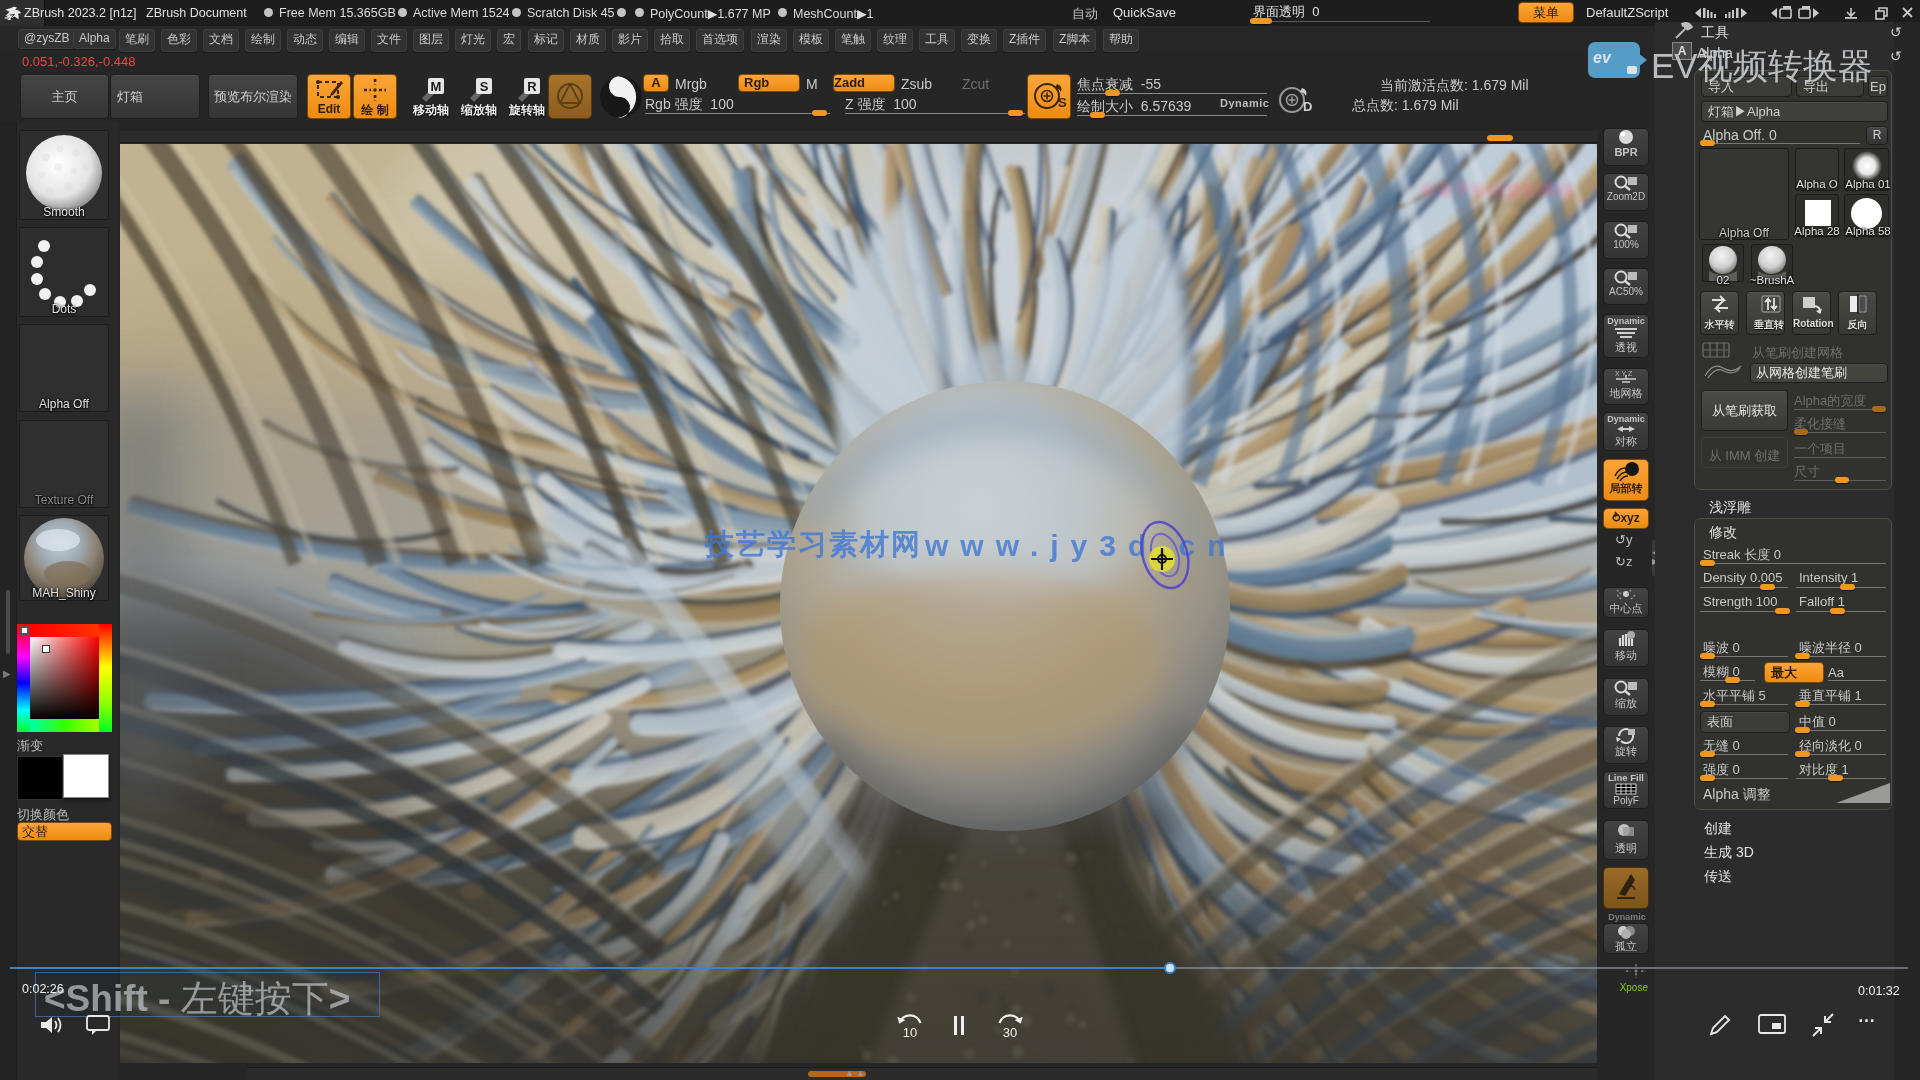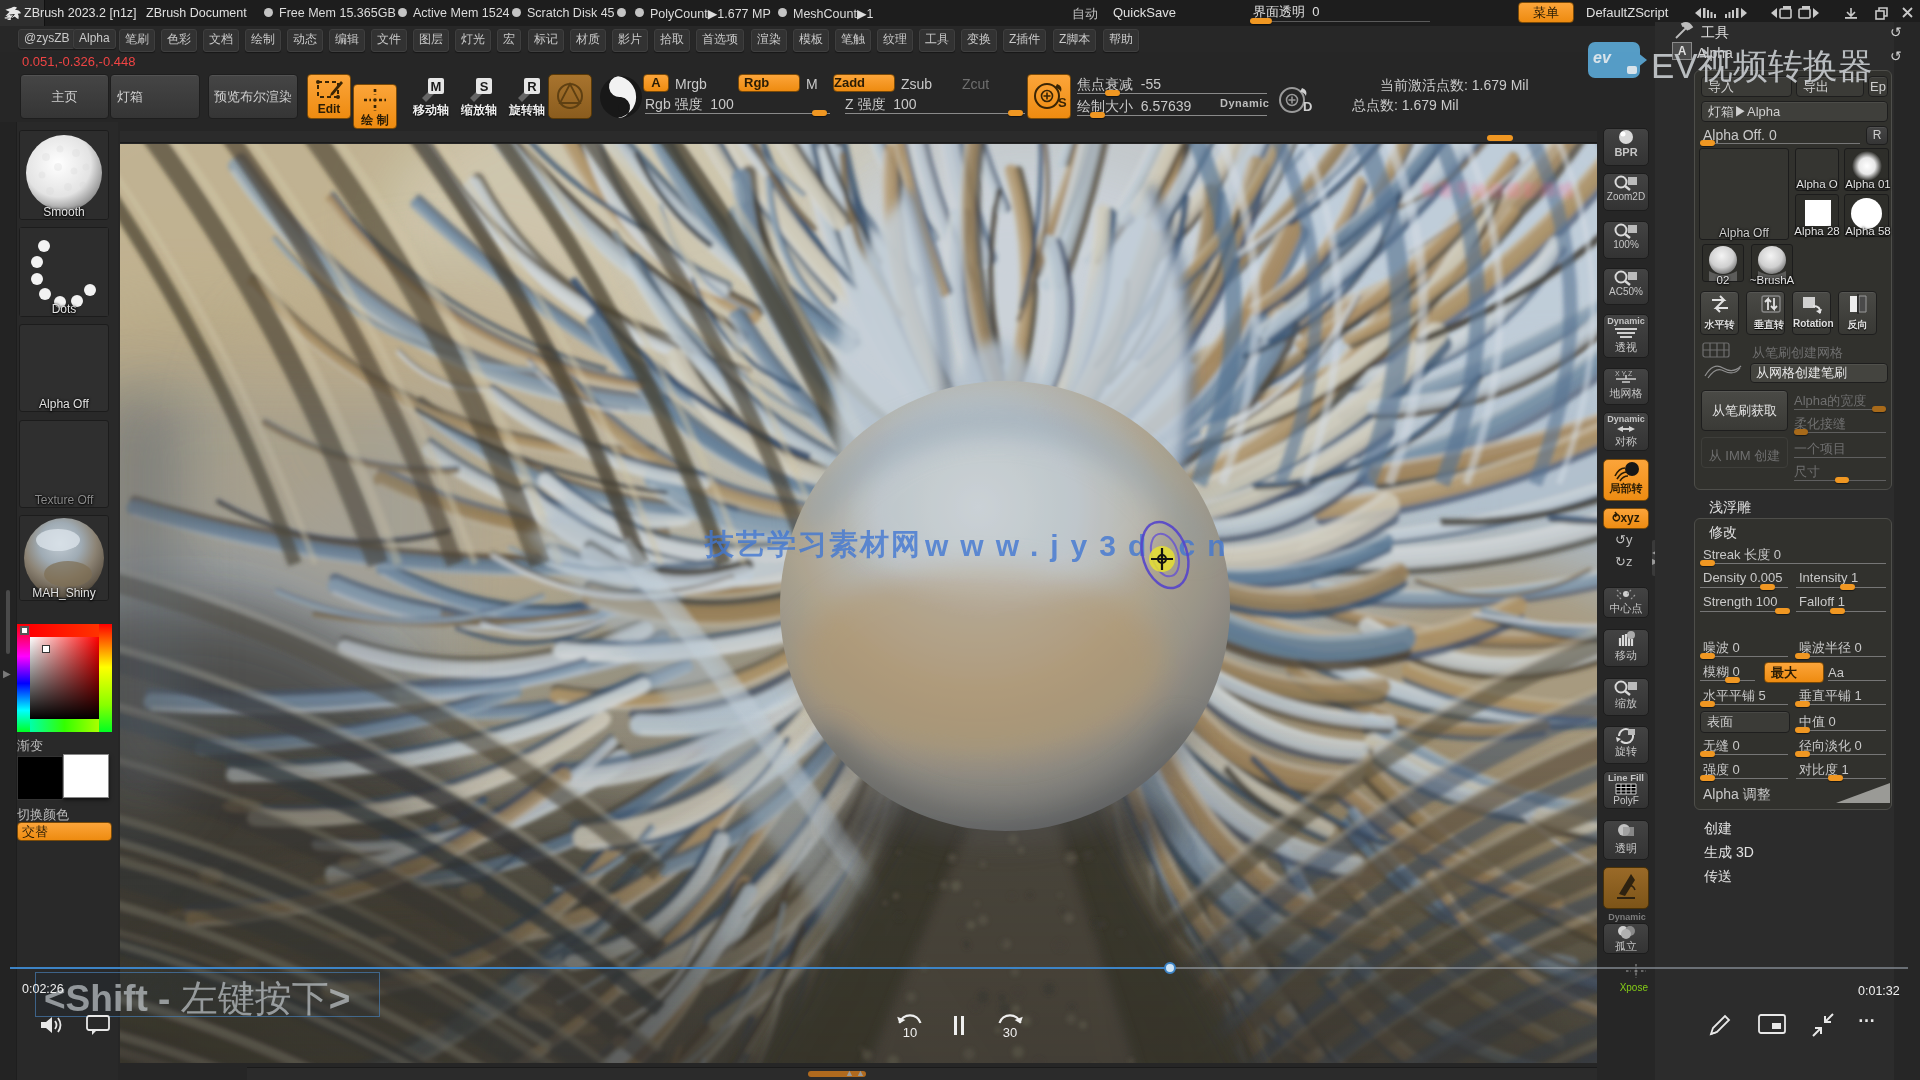--- a/index.html
+++ b/index.html
@@ -106,21 +106,21 @@
 <div class="obtn" style="left:307px;top:74px;width:44px;height:45px;font-size:12px;text-align:center">
 <svg width="30" height="26" viewBox="0 0 30 26" style="margin-top:2px">
       <g stroke="#3a2505" stroke-width="2" fill="none" stroke-dasharray="4 3">
 <rect x="4" y="5" width="20" height="15"></rect>
       </g>
       <circle cx="4" cy="5" r="2" fill="#3a2505"></circle>
       <circle cx="24" cy="20" r="2" fill="#3a2505"></circle>
 <path d="M17 16 L27 4 l2 2 -10 12 -3 1 z" fill="#3a2505" stroke="none"></path>
     </svg>
 <div style="margin-top:-4px;font-weight:bold">Edit</div></div>
-<div class="obtn" style="left:353px;top:84px;width:44px;height:45px;font-size:12px;text-align:center">
+<div class="obtn" style="left:353px;top:74px;width:44px;height:45px;font-size:12px;text-align:center">
 <svg width="30" height="24" viewBox="0 0 30 24" style="margin-top:3px">
       <g stroke="#3a2505" stroke-width="2.6">
 <path d="M15 1 v6 M15 17 v6 M4 12 h7 M19 12 h7" stroke-dasharray="3 2.4"></path>
       </g>
       <circle cx="15" cy="12" r="1.8" fill="#3a2505"></circle>
     </svg>
 <div style="margin-top:-3px;font-weight:bold">绘 制</div></div>
 <div class="ab" style="left:405px;top:76px;width:52px;height:44px;text-align:center">
 <svg width="30" height="26" viewBox="0 0 30 26">
       <path d="M6 22 L20 8 l4 4 -14 14 z" fill="#8f8f8f" opacity=".6"></path>

